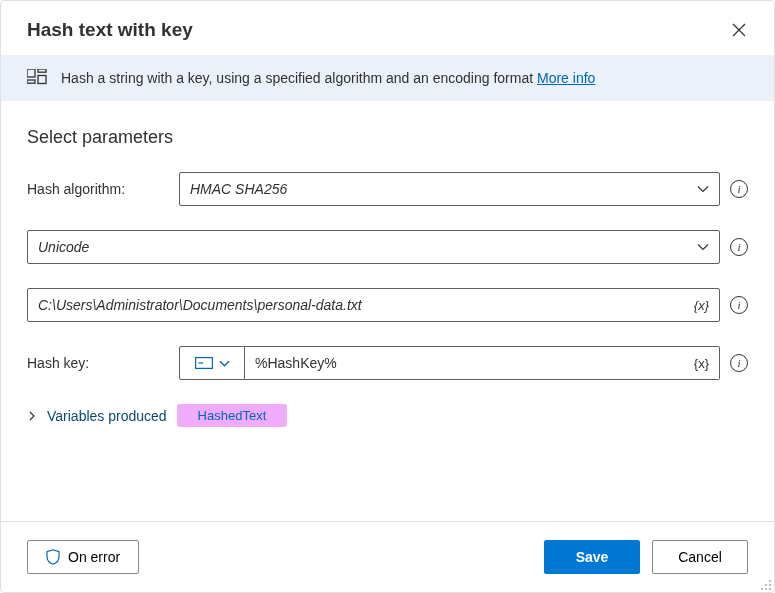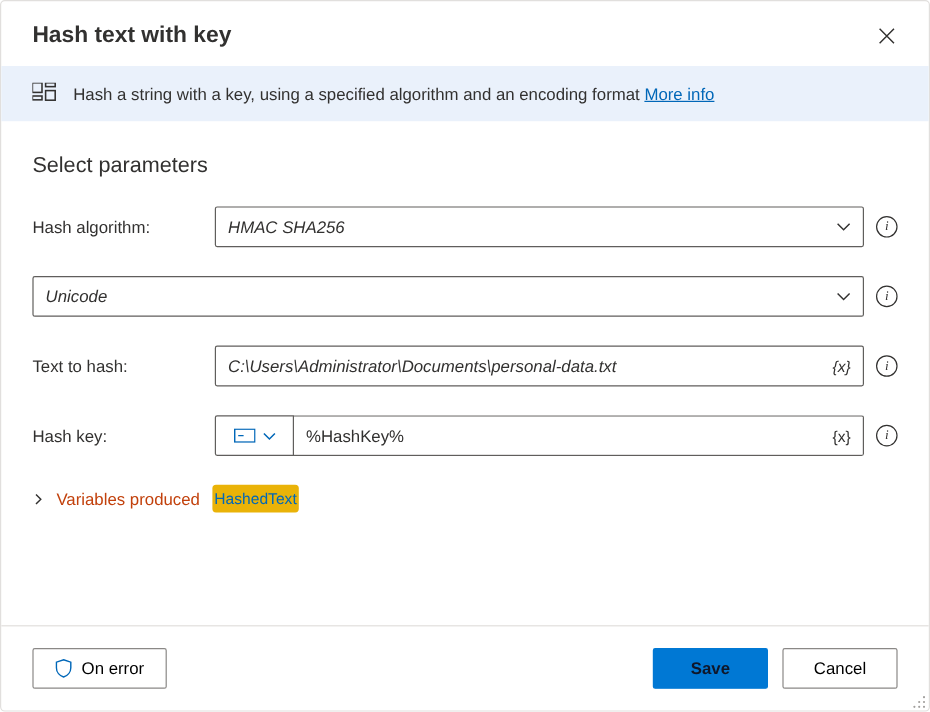--- a/index.html
+++ b/index.html
@@ -170,27 +170,27 @@
       gap: 10px;
       margin-top: 6px;
     }
     .variables-chevron {
       display: flex;
       align-items: center;
       cursor: pointer;
     }
     .variables-label {
       font-size: 14px;
-      color: #c2410c;
+      color: #0c4a6e;
       cursor: pointer;
     }
     .variable-badge {
-      background: #eab308;
+      background: #f0abfc;
       color: #0067b8;
-      padding: 4px 2px;
+      padding: 4px 21px;
       border-radius: 3px;
       font-size: 13px;
       cursor: pointer;
     }
     .footer {
       border-top: 1px solid #e1dfdd;
       padding: 18px 26px;
       display: flex;
       justify-content: space-between;
     }
@@ -209,21 +209,21 @@
       display: flex;
       align-items: center;
       justify-content: center;
       gap: 8px;
       min-width: 96px;
       font-family: inherit;
     }
     .btn-primary {
       background: #0078d4;
       border-color: #0078d4;
-      color: #0f172a;
+      color: #ffffff;
       font-weight: 600;
     }
     .btn-error {
       display: flex;
       align-items: center;
       gap: 8px;
       padding: 0 18px;
     }
     .resize-handle {
       position: absolute;
@@ -285,21 +285,20 @@
           <svg width="12" height="12" viewBox="0 0 12 12">
               <path d="M1 3.5 L6 8.5 L11 3.5" stroke="#323130" stroke-width="1.2" fill="none"></path>
             </svg>
         </span>
       </div>
       <div class="info-circle">i</div>
     </div>
   </div>
 
   <div class="form-row">
-    <div class="form-label">Text to hash:</div>
     <div class="form-control-wrap">
       <div class="input-box">
         <span class="input-text">C:\Users\Administrator\Documents\personal-data.txt</span>
         <span class="var-btn">{x}</span>
       </div>
       <div class="info-circle">i</div>
     </div>
   </div>
 
   <div class="form-row">

